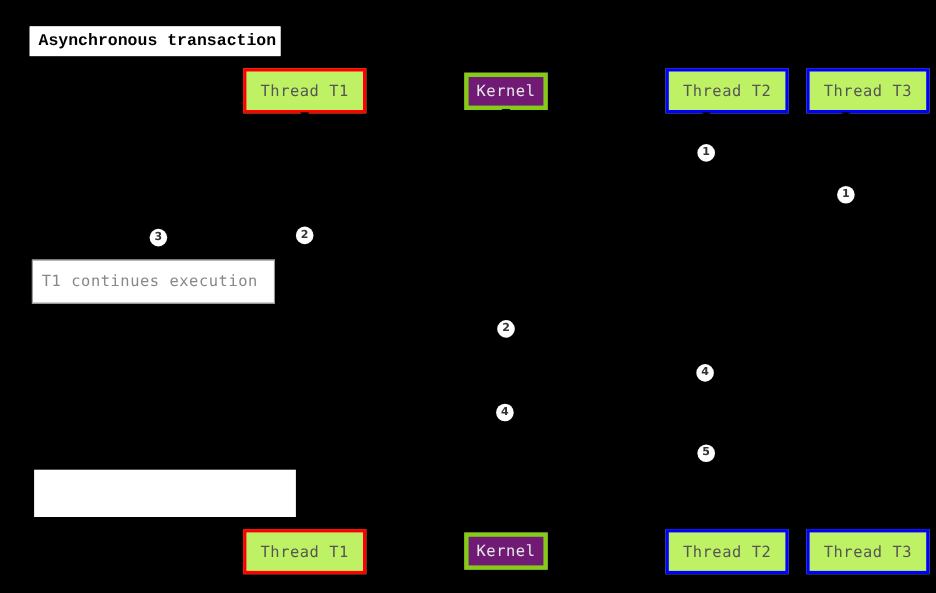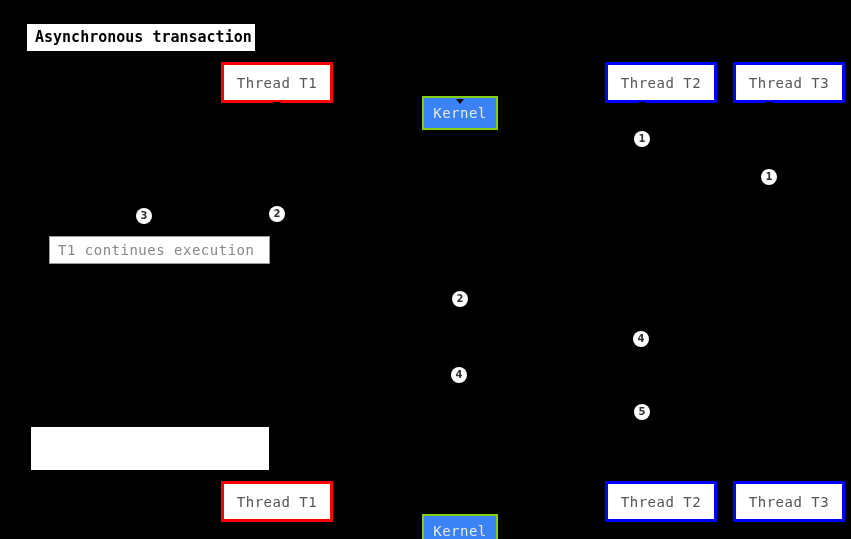--- a/index.html
+++ b/index.html
@@ -40,35 +40,34 @@
     box-sizing: border-box;
     display: flex;
     align-items: center;
     justify-content: center;
     white-space: nowrap;
     font-size: 14px;
     line-height: 1;
     letter-spacing: 0.5px;
   }
   .participant.framed {
-    background: #ffffff;
+    background: #bef264;
     color: #555555;
   }
   .participant.red {
     border: 3px solid #ff0000;
   }
   .participant.blue {
     border: 3px solid #0000ff;
     margin-left: 19px;
   }
   .participant.solid-blue {
-    background: #3b82f6;
+    background: #701a75;
     color: #e8e8e8;
-    border: 2px solid #84cc16;
-    margin-top: 30px;
+    border: 4px solid #84cc16;
   }
 
   
   .lifeline {
     position: absolute;
     width: 1px;
     background: #000000;
   }
   
   .nub {
@@ -117,21 +116,21 @@
     justify-content: center;
     font-family: "DejaVu Sans", "Liberation Sans", sans-serif;
     box-sizing: border-box;
   }
 </style>
 </head>
 <body>
 
 <div id="canvas">
 
-  <div class="title-box" style="left: 27px; top: 24px; width: 228px; height: 27px;">Asynchronous transaction</div>
+  <div class="title-box" style="left: 27px; top: 24px; width: 228px; height: 27px; font-family: Liberation Mono, monospace;">Asynchronous transaction</div>
 
   <div id="lifelines-layer">
       <div class="lifeline" style="left: 277px; top: 103px; height: 378px;"></div>
       <div class="lifeline" style="left: 460px; top: 100px; height: 384px;"></div>
       <div class="lifeline" style="left: 642px; top: 103px; height: 378px;"></div>
       <div class="lifeline" style="left: 769px; top: 103px; height: 378px;"></div>
     </div>
 
   <div id="heads-layer">
       <div class="participant framed red" style="left: 221px; top: 62px; width: 112px; height: 41px;">
@@ -165,21 +164,21 @@
       </div>
       <div class="participant framed blue" style="left: 586px; top: 481px; width: 112px; height: 41px;">
         <span>Thread T2</span>
       </div>
       <div class="participant framed blue" style="left: 714px; top: 481px; width: 112px; height: 41px;">
         <span>Thread T3</span>
       </div>
     </div>
 
   <div id="notes-layer">
-      <div class="note-box" style="left: 49px; top: 236px; width: 221px; height: 28px;">
+      <div class="note-box" style="left: 29px; top: 236px; width: 221px; height: 40px;">
         <span>T1 continues execution</span>
       </div>
       <div class="blank-box" style="left: 31px; top: 427px; width: 238px; height: 43px;"></div>
     </div>
 
   <div id="markers-layer">
       <div class="marker" style="left: 634px; top: 131px;">1</div>
       <div class="marker" style="left: 761px; top: 169px;">1</div>
       <div class="marker" style="left: 136px; top: 208px;">3</div>
       <div class="marker" style="left: 269px; top: 206px;">2</div>

